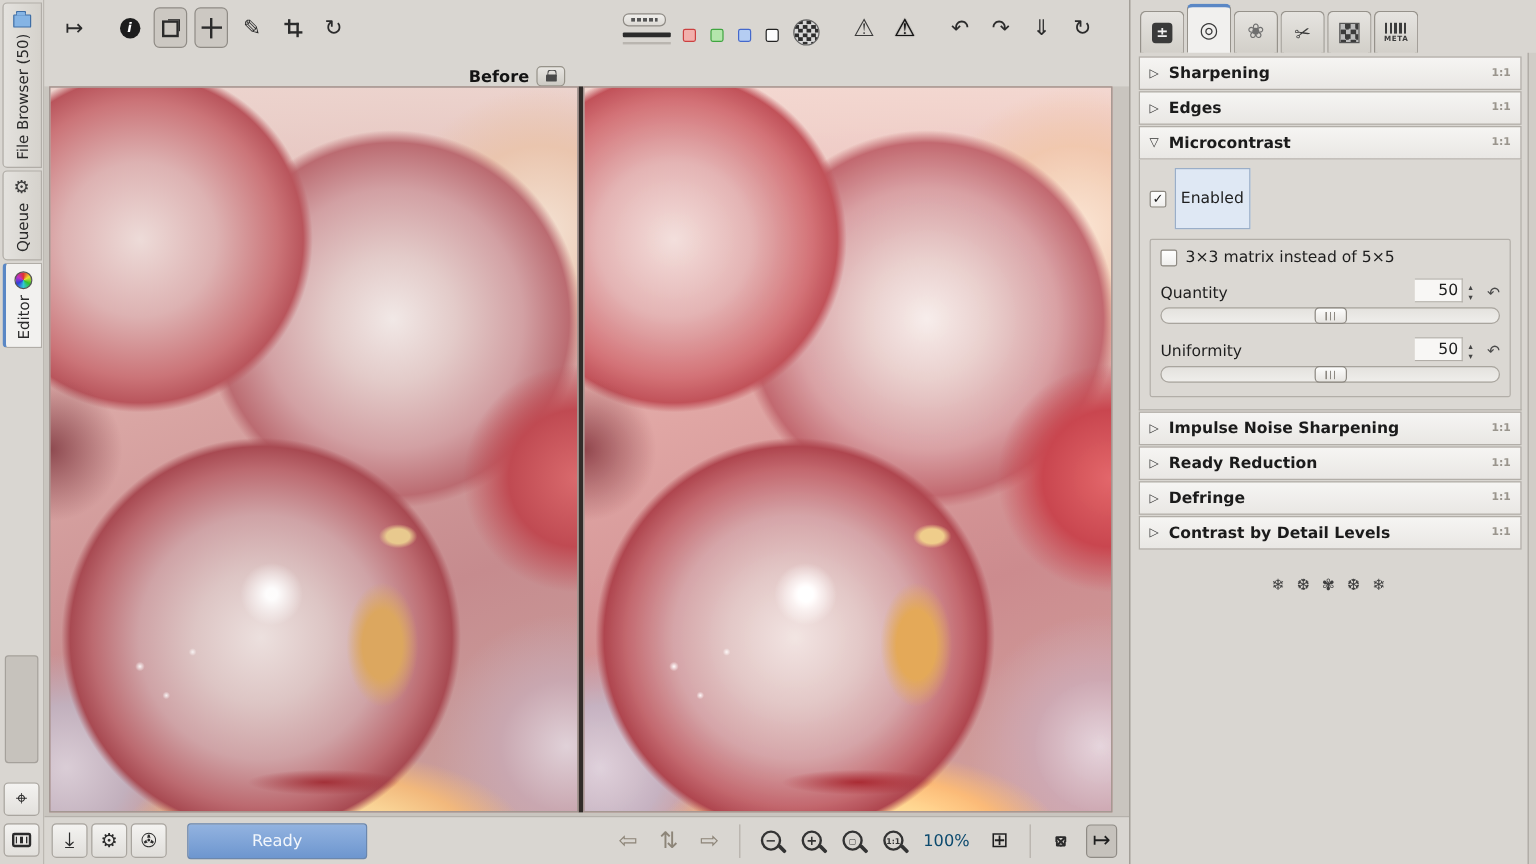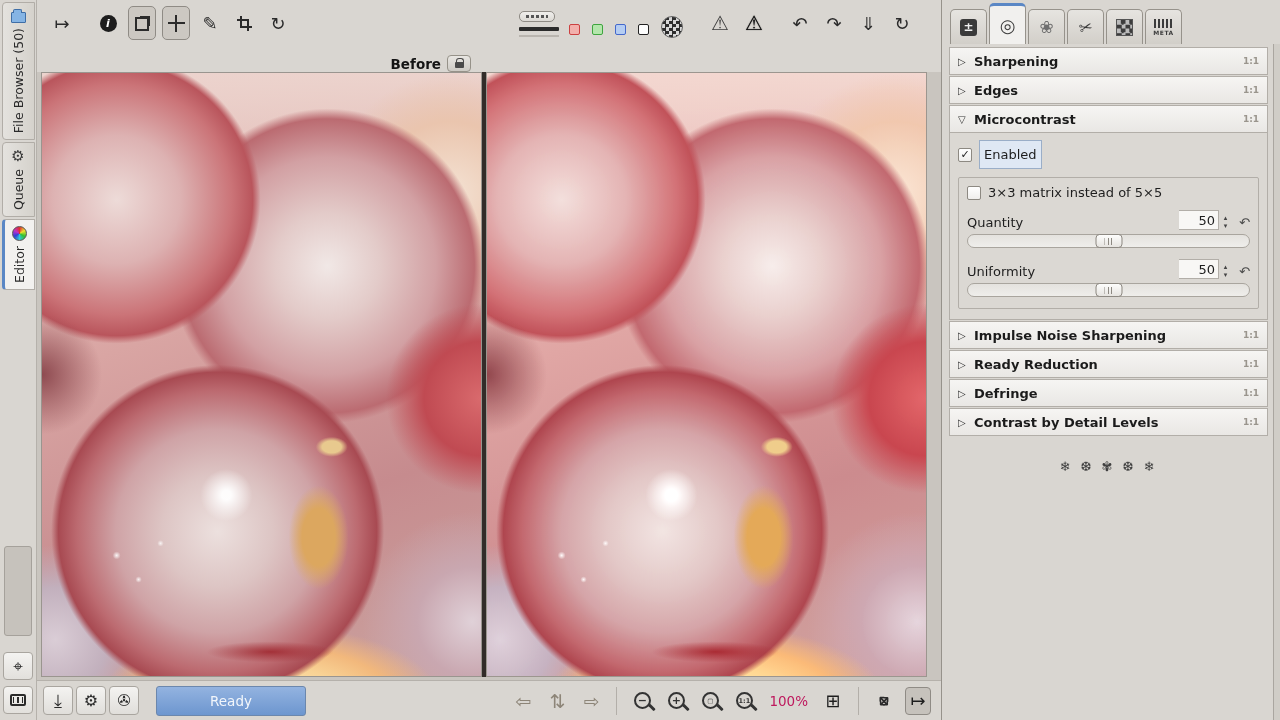--- a/index.html
+++ b/index.html
@@ -119,21 +119,21 @@
       color:#f2f6fb; font-size:13.5px; }
   .flat-btn { min-width:26px; height:28px; display:flex; align-items:center; justify-content:center;
       margin:0 4px; cursor:pointer; }
   .nav-glyph { font-size:19px; color:#8d8578; }
   .bb-sep { width:1px; height:28px; background:#b3afa9; margin:0 8px; }
   .mag { width:17px; height:17px; border:2px solid #333; border-radius:50%; position:relative;
          display:flex; align-items:center; justify-content:center; font-size:11px; font-weight:bold; color:#333; }
   .mag::after { content:""; position:absolute; width:8px; height:2.5px; background:#333;
                 right:-7px; bottom:-1px; transform:rotate(45deg); border-radius:1px; }
   .mag .tiny { font-size:6.5px; letter-spacing:0; }
-  .zoom-text { font-size:13.5px; color:#be185d; margin:0 8px; }
+  .zoom-text { font-size:13.5px; color:#0c4a6e; margin:0 8px; }
   .fs-icon { position:relative; width:18px; height:18px; }
   .fs-icon span { position:absolute; left:0; top:0; width:18px; height:18px; font-size:15px; line-height:18px;
                   text-align:center; color:#2b2b2b; font-weight:bold; }
   .fs-a { transform:rotate(45deg); } .fs-b { transform:rotate(-45deg); }
   .flat-btn.pressed { background:#c6c2bc; border:1px solid #8f8b85; border-radius:4px; }
 
   
   .rightpanel { width:339px; background:#d9d6d1; border-left:1px solid #96928b; position:relative;
                 display:flex; flex-direction:column; }
   .rtabs { height:44px; display:flex; align-items:flex-end; padding:0 0 0 8px; gap:2px; }
@@ -160,21 +160,21 @@
   .sec-tri { width:16px; font-size:10px; color:#333; }
   .sec-label { flex:1; font-weight:bold; font-size:13px; color:#1b1b1b; }
   .sec-badge { font-size:9px; color:#9a958d; font-weight:bold; }
   .sec-body { border:1px solid #b2aea8; border-top:none; background:#dbd8d3; padding:7px 8px 10px; }
 
   .cb-row { display:flex; align-items:center; gap:7px; margin-bottom:8px; cursor:pointer; }
   .cb { width:14px; height:14px; border:1px solid #8d8982; border-radius:2px;
         background:linear-gradient(#ffffff,#efeeec); display:flex; align-items:center; justify-content:center;
         font-size:11px; font-weight:bold; color:#1a1a1a; }
   .cb-label { font-size:13px; color:#1e1e1e; }
-  .cb-label.focused { border:1px solid #9aaec8; background:#dfe8f4; padding:6px 4px; }
+  .cb-label.focused { border:1px solid #9aaec8; background:#dfe8f4; padding:17px 4px; }
   .sub-frame { border:1px solid #b2aea8; border-radius:2px; padding:7px 8px 9px; background:#dbd8d3; }
 
   .adj-row { display:flex; align-items:flex-end; height:22px; margin-bottom:4px; }
   .adj-label { flex:1; font-size:13px; }
   .spin { width:40px; height:20px; background:#f8f7f5; border:1px solid #b2aea8; border-left:none;
           display:flex; align-items:center; justify-content:flex-end; padding-right:3px; font-size:13px; }
   .steppers { display:flex; flex-direction:column; width:11px; margin-left:1px; }
   .steppers span { font-size:7px; line-height:8px; text-align:center; color:#444; cursor:pointer; }
   .reset-btn { margin-left:8px; font-size:13px; color:#4a4a4a; cursor:pointer; }
   .slider { height:14px; border:1px solid #a9a59e; border-radius:7px; background:linear-gradient(#e4e2de,#efeeeb);

